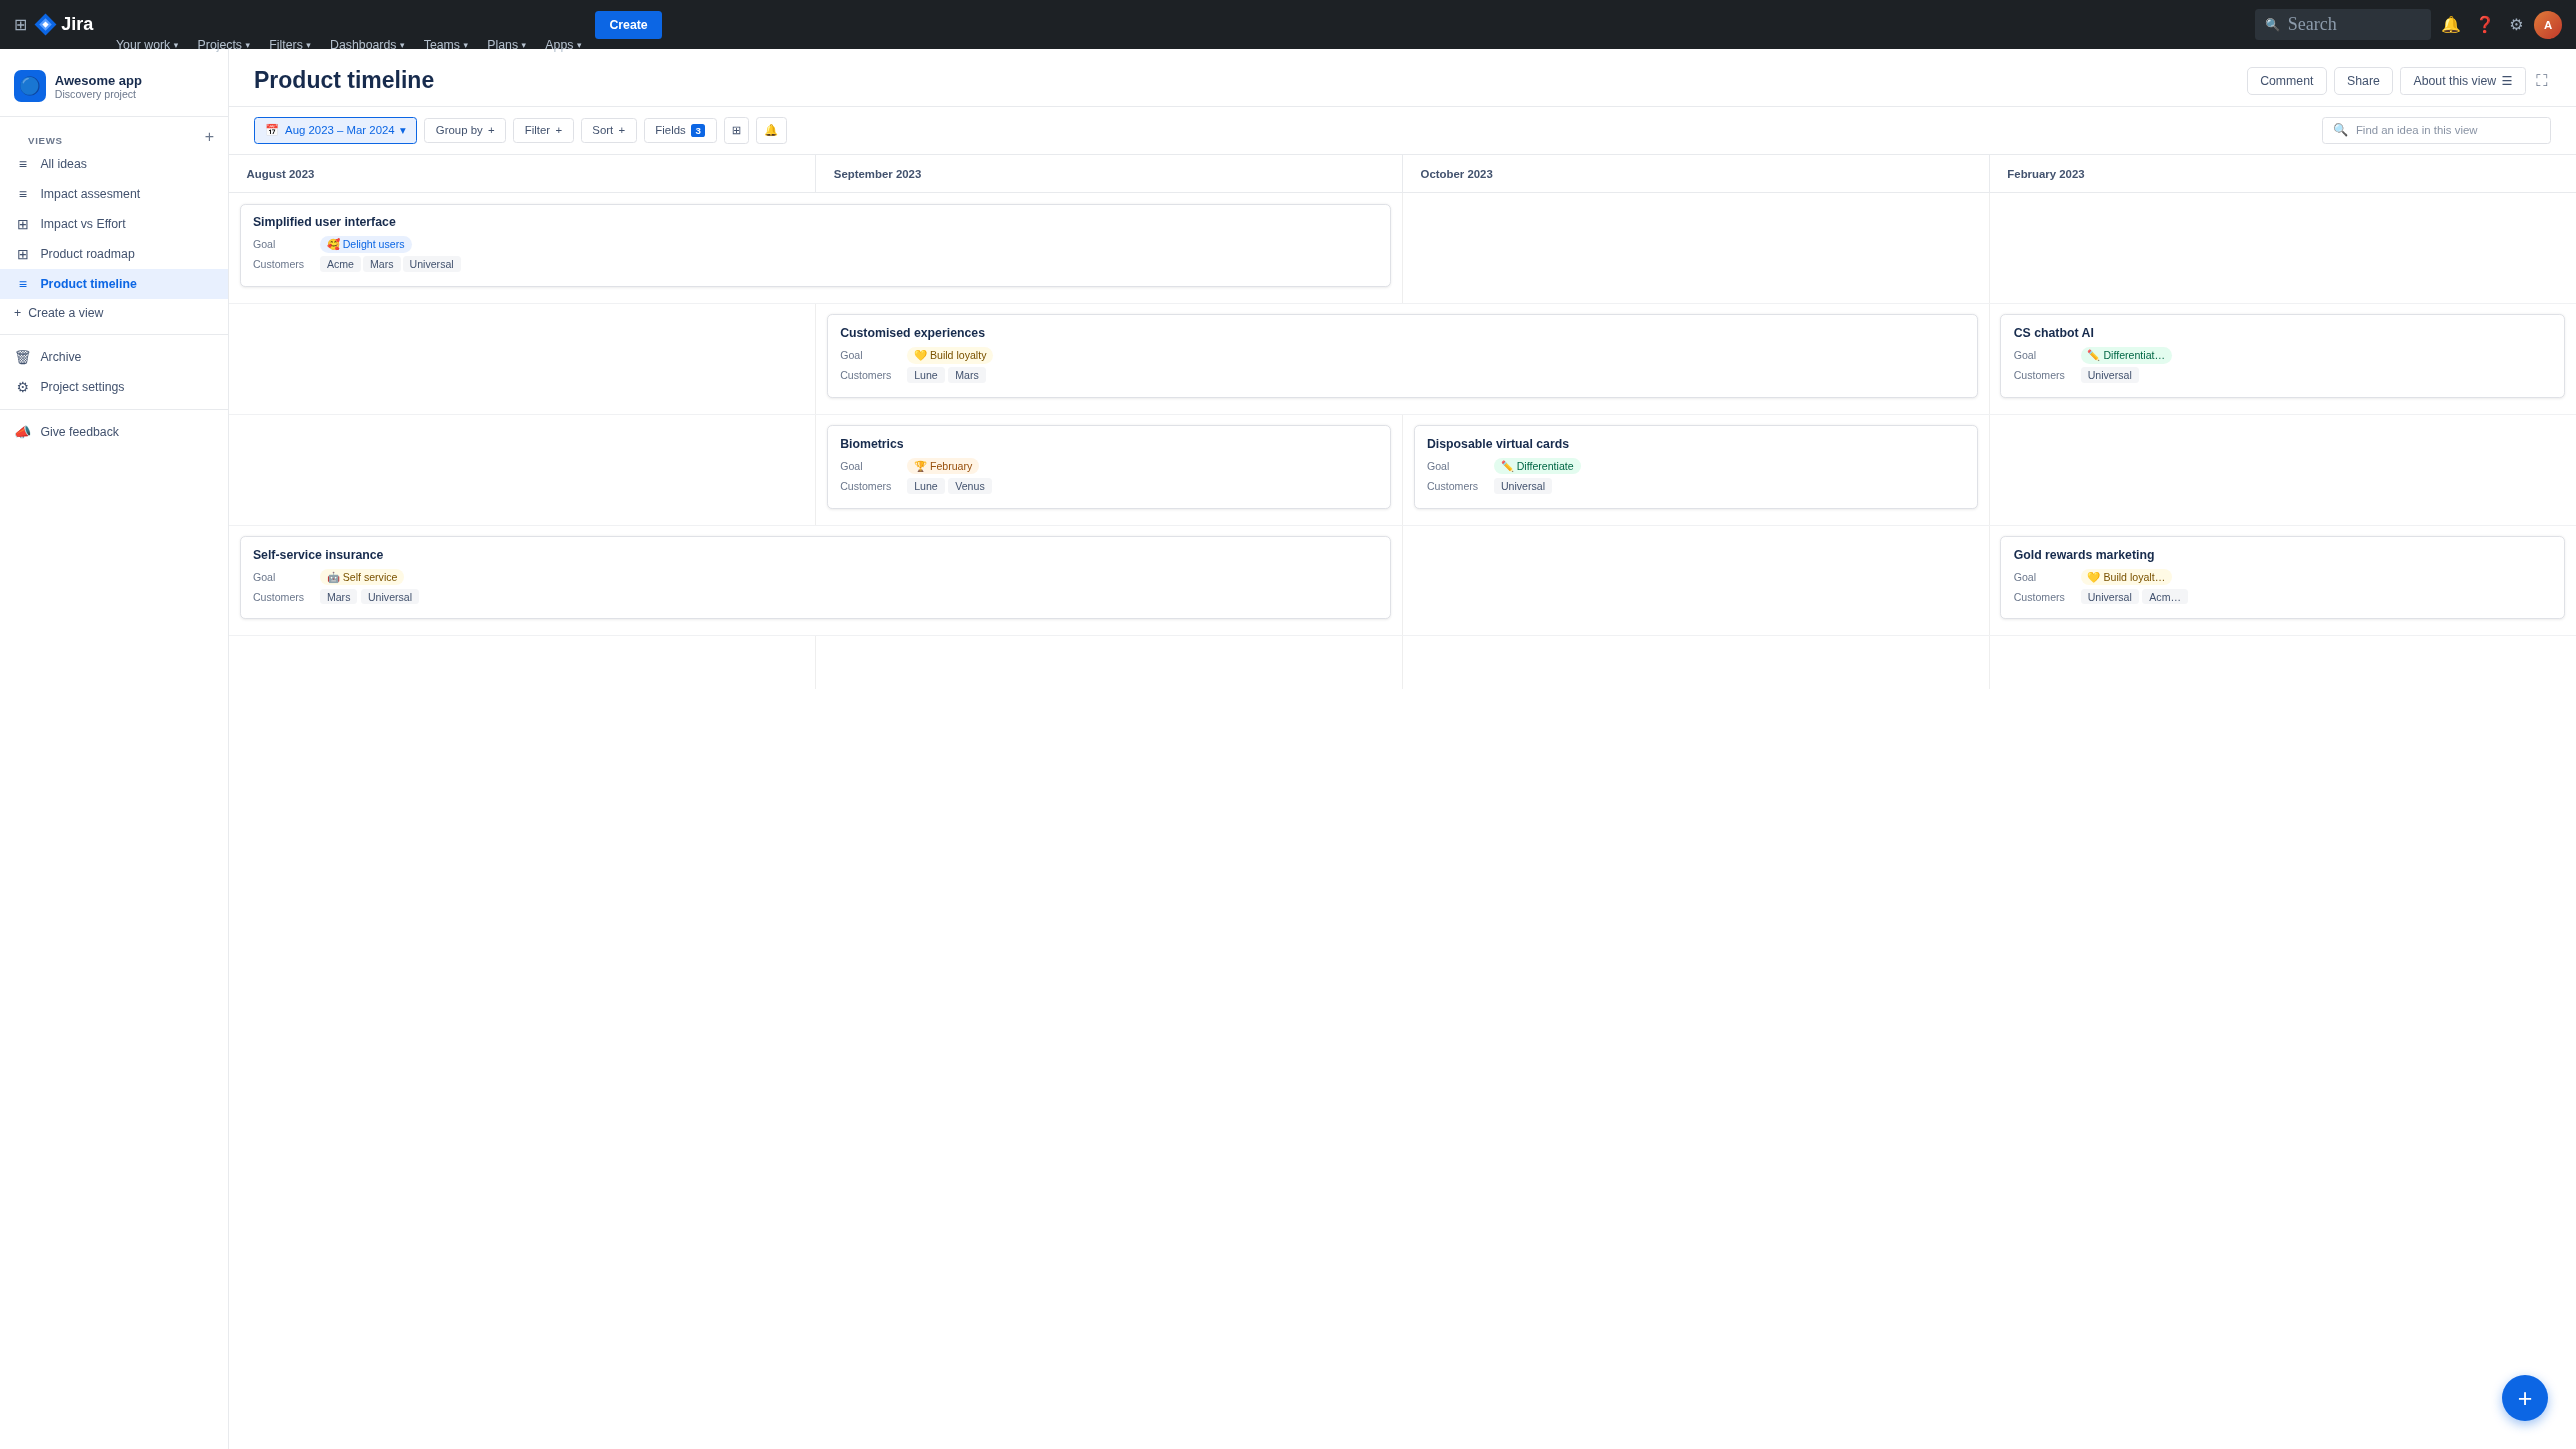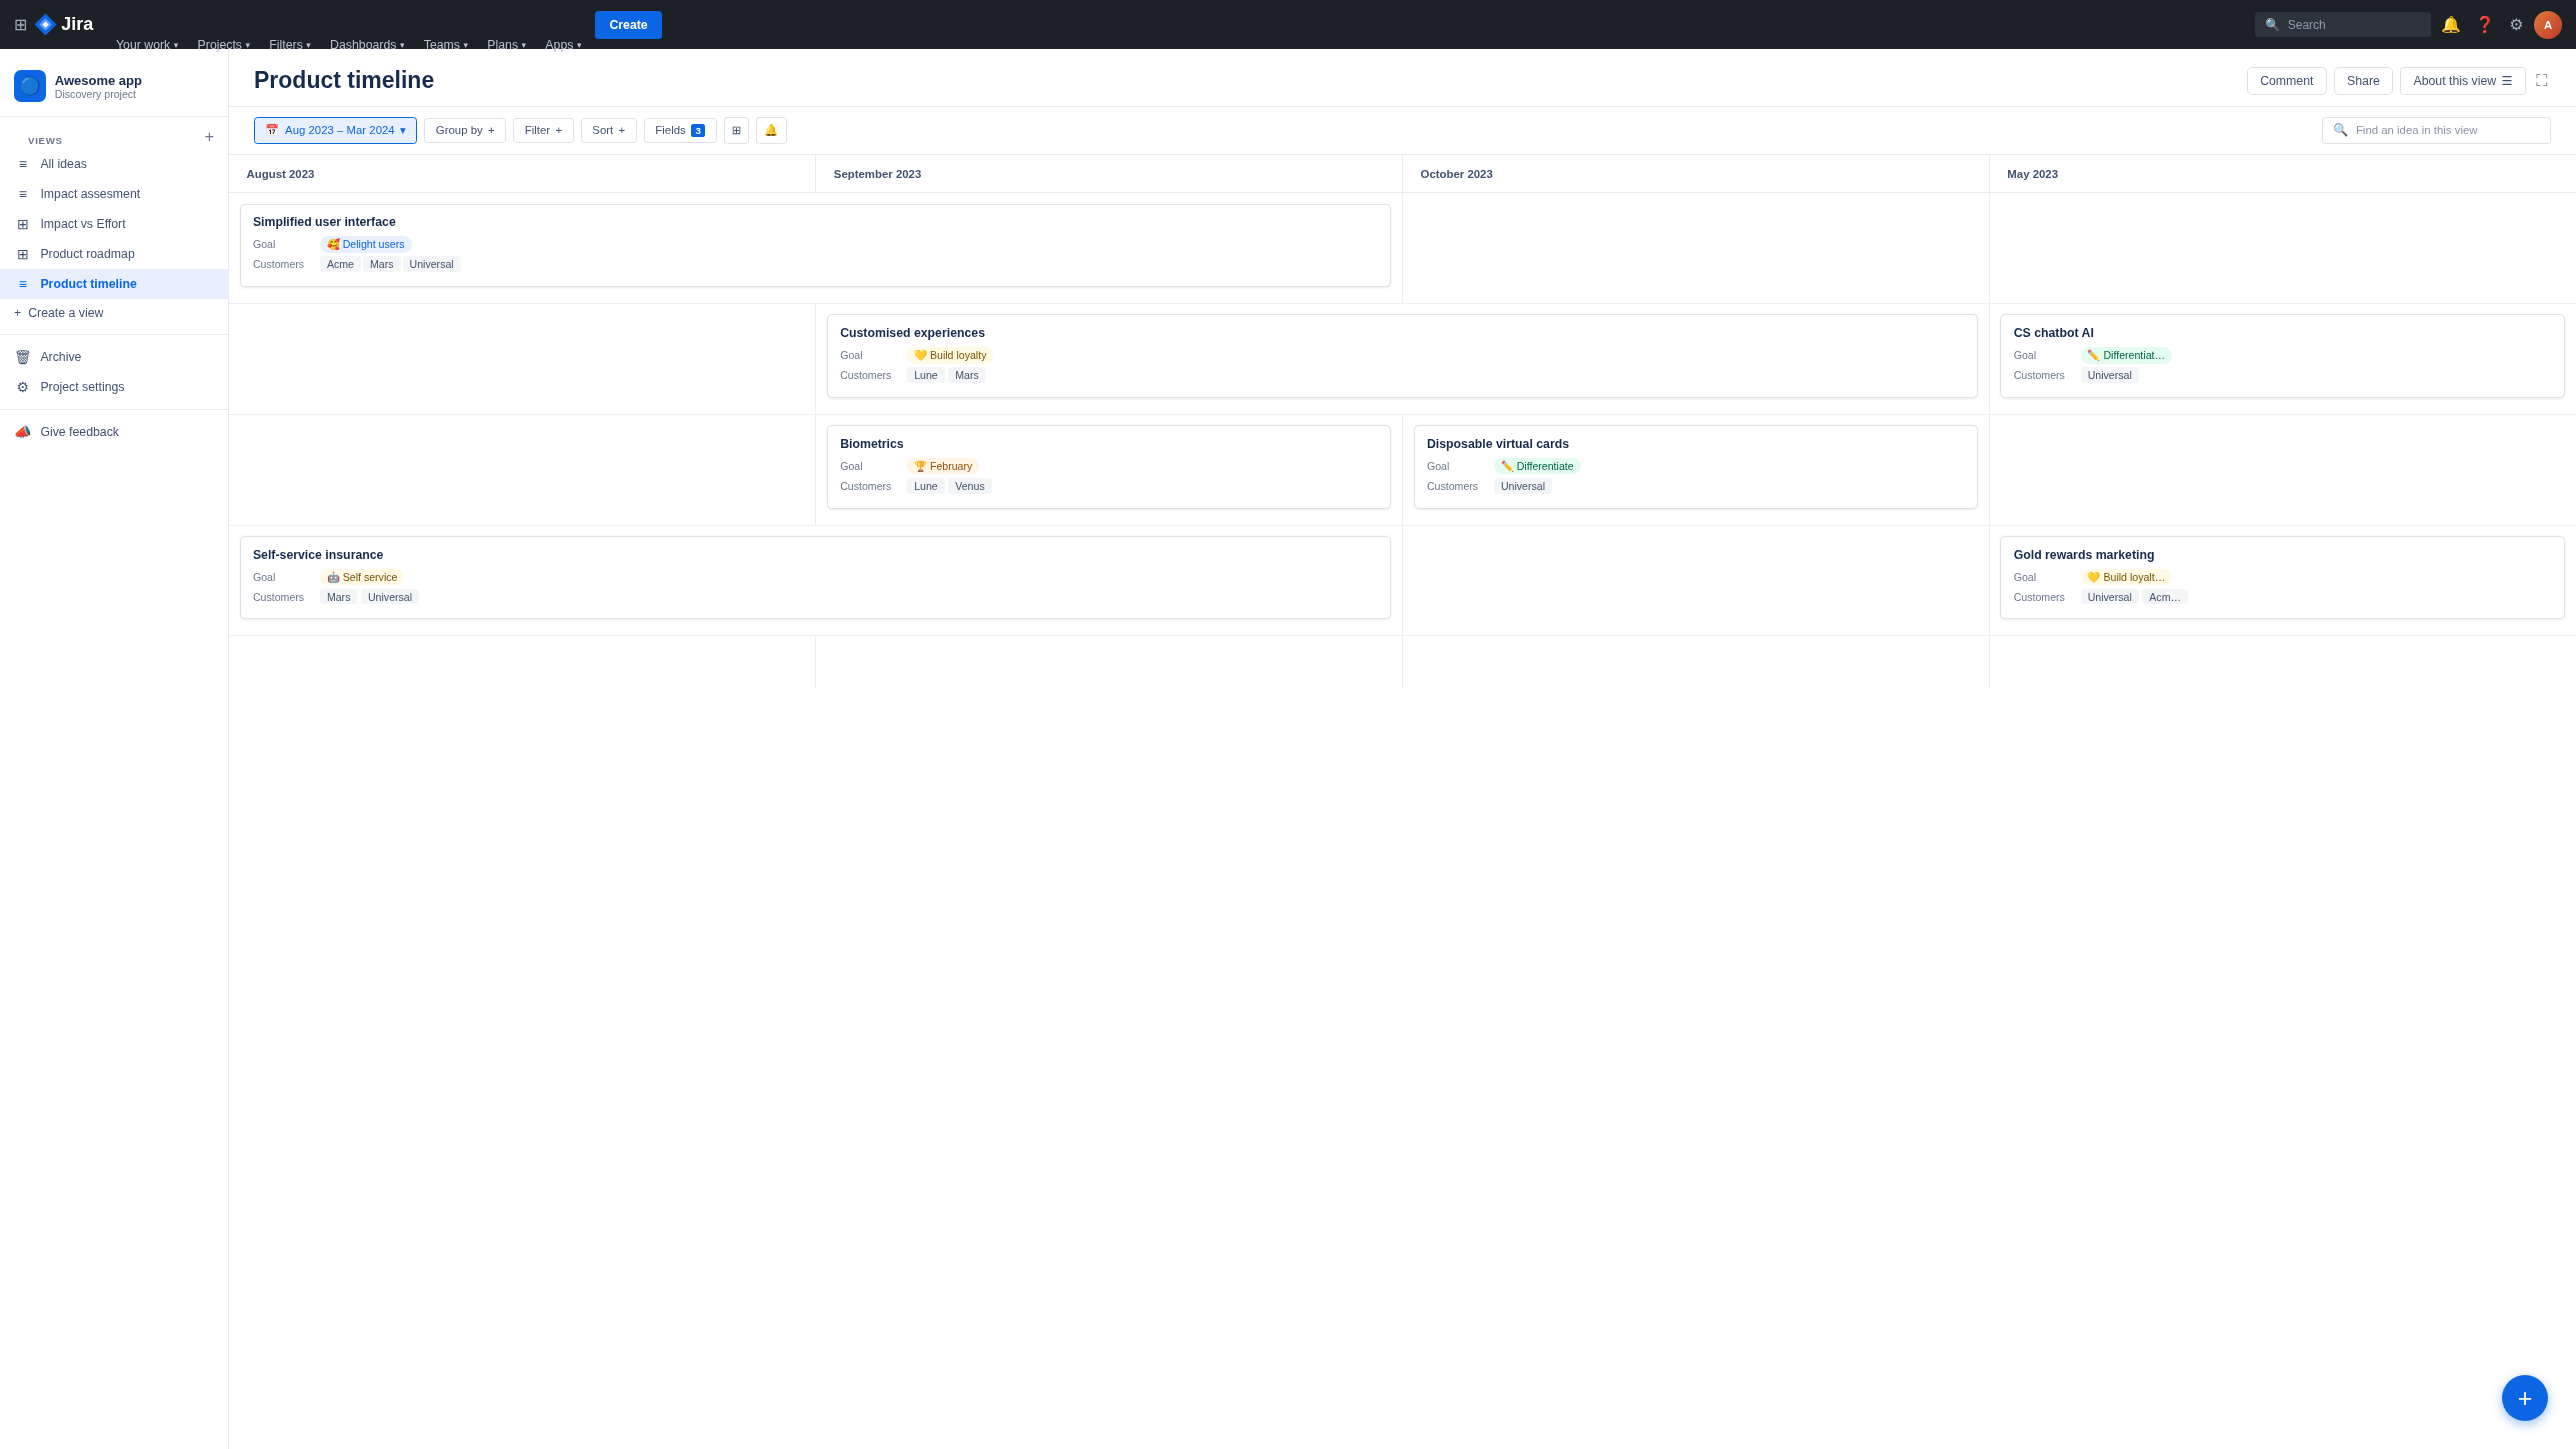--- a/index.html
+++ b/index.html
@@ -28,21 +28,21 @@
       padding: 7px 14px; font-size: 12.3px; font-weight: 600; cursor: pointer;
       margin-left: 3.5px;
     }
     .topnav-right { display: flex; align-items: center; gap: 7px; margin-left: 7px; }
     .search-box {
       display: flex; align-items: center; background: #2c333a;
       border-radius: 3.5px; padding: 5.3px 10.6px; gap: 7px; width: 176px;
     }
     .search-box input {
       background: transparent; border: none; color: #b6c2cf;
-      font-size: 12px; outline: none; width: 100%;
+      font-size: 18px; outline: none; width: 100%; font-family: Liberation Serif, serif;
     }
     .search-box input::placeholder { color: #8c9bab; }
     .icon-btn { color: #9fadbc; font-size: 16px; cursor: pointer; padding: 3.5px; }
     .avatar-placeholder {
       width: 28px; height: 28px; border-radius: 50%;
       background: linear-gradient(135deg, #e07b39, #c0392b);
       display: flex; align-items: center; justify-content: center;
       color: #fff; font-size: 11.4px; font-weight: 600;
     }
 
@@ -345,21 +345,21 @@
     </div>
 
     <div class="timeline-area">
       <div style="overflow-x:auto;min-width:100%;">
         <table style="border-collapse:collapse;width:100%;min-width:1056px;">
           <thead>
             <tr>
               <th class="tl-month-header" style="min-width:273px;padding:12.3px 17.6px;text-align:left;font-size:11.4px;font-weight:600;color:#42526e;border-bottom:1.8px solid #e8eaed;border-right:0.9px solid #e8eaed;background:#fff;">August 2023</th>
               <th class="tl-month-header" style="min-width:273px;padding:12.3px 17.6px;text-align:left;font-size:11.4px;font-weight:600;color:#42526e;border-bottom:1.8px solid #e8eaed;border-right:0.9px solid #e8eaed;background:#fff;">September 2023</th>
               <th class="tl-month-header" style="min-width:273px;padding:12.3px 17.6px;text-align:left;font-size:11.4px;font-weight:600;color:#42526e;border-bottom:1.8px solid #e8eaed;border-right:0.9px solid #e8eaed;background:#fff;">October 2023</th>
-              <th class="tl-month-header" style="min-width:273px;padding:12.3px 17.6px;text-align:left;font-size:11.4px;font-weight:600;color:#42526e;border-bottom:1.8px solid #e8eaed;background:#fff;">May 2023</th>
+              <th class="tl-month-header" style="min-width:273px;padding:12.3px 17.6px;text-align:left;font-size:11.4px;font-weight:600;color:#42526e;border-bottom:1.8px solid #e8eaed;background:#fff;">February 2023</th>
             </tr>
           </thead>
           <tbody>
 
             <tr>
               <td colspan="2" style="border-right:0.9px solid #eee;border-bottom:0.9px solid #f0f1f3;padding:10.6px 10.6px;vertical-align:top;min-height:106px;margin-top:36px;">
                 <div class="tl-card">
                   <div class="tl-card-title">Simplified user interface</div>
                   <div class="tl-card-field">
                     <span class="tl-card-label">Goal</span>

